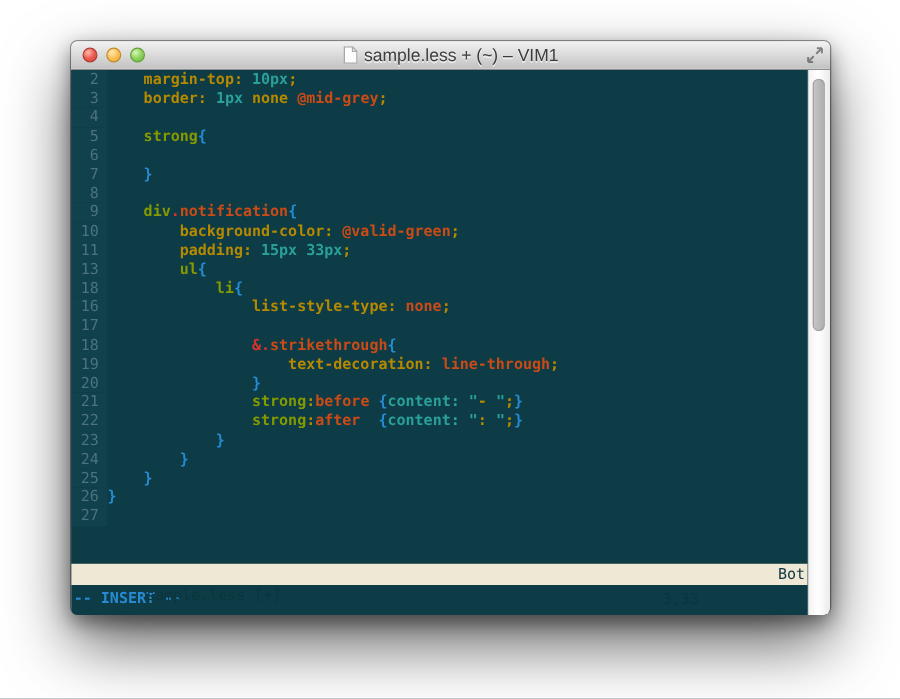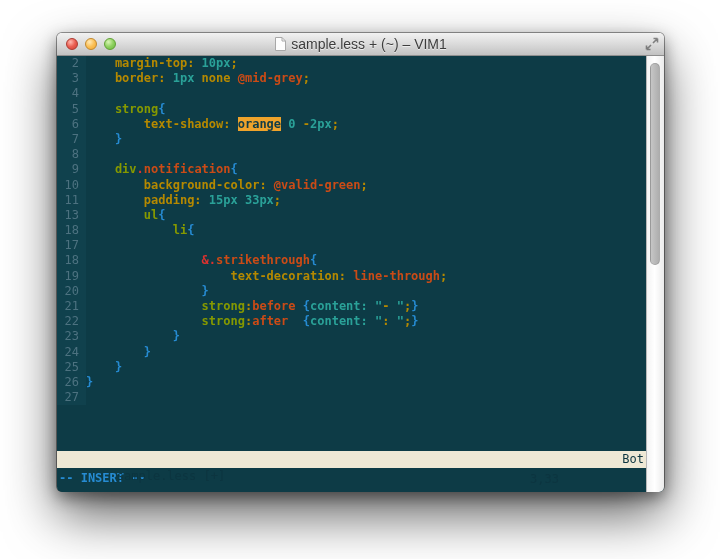--- a/index.html
+++ b/index.html
@@ -96,28 +96,29 @@
     </svg>
   </div>
 
   <div class="main">
     <div class="vim">
       <div class="code">
           <div class="line"><span class="num">2</span><span class="src"><span class="tk-y">    margin-top:</span><span class="tk-c"> 10px</span><span class="tk-y">;</span></span></div>
           <div class="line"><span class="num">3</span><span class="src"><span class="tk-y">    border:</span><span class="tk-c"> 1px</span><span class="tk-y"> none </span><span class="tk-o">@mid-grey</span><span class="tk-y">;</span></span></div>
           <div class="line"><span class="num">4</span><span class="src"></span></div>
           <div class="line"><span class="num">5</span><span class="src"><span class="tk-g">    strong</span><span class="tk-b">{</span></span></div>
-          <div class="line"><span class="num">6</span><span class="src"><span class="tk-y">        text-shadow: </span><span class="tk-hl">orange</span><span class="tk-c"> 0</span><span class="tk-y"> -</span><span class="tk-c">2px</span><span class="tk-y">;</span></span></div>
+          <div class="line"><span class="num">6</span></div>
           <div class="line"><span class="num">7</span><span class="src"><span class="tk-b">    }</span></span></div>
           <div class="line"><span class="num">8</span><span class="src"></span></div>
           <div class="line"><span class="num">9</span><span class="src"><span class="tk-g">    div</span><span class="tk-r">.</span><span class="tk-o">notification</span><span class="tk-b">{</span></span></div>
           <div class="line"><span class="num">10</span><span class="src"><span class="tk-y">        background-color:</span><span class="tk-o"> @valid-green</span><span class="tk-y">;</span></span></div>
           <div class="line"><span class="num">11</span><span class="src"><span class="tk-y">        padding:</span><span class="tk-c"> 15px 33px</span><span class="tk-y">;</span></span></div>
           <div class="line"><span class="num">13</span><span class="src"><span class="tk-g">        ul</span><span class="tk-b">{</span></span></div>
           <div class="line"><span class="num">18</span><span class="src"><span class="tk-g">            li</span><span class="tk-b">{</span></span></div>
+          <div class="line"><span class="num">16</span><span class="src"><span class="tk-y">                list-style-type:</span><span class="tk-o"> none</span><span class="tk-y">;</span></span></div>
           <div class="line"><span class="num">17</span><span class="src"></span></div>
           <div class="line"><span class="num">18</span><span class="src"><span class="tk-r">                &amp;.</span><span class="tk-o">strikethrough</span><span class="tk-b">{</span></span></div>
           <div class="line"><span class="num">19</span><span class="src"><span class="tk-y">                    text-decoration:</span><span class="tk-o"> line-through</span><span class="tk-y">;</span></span></div>
           <div class="line"><span class="num">20</span><span class="src"><span class="tk-b">                }</span></span></div>
           <div class="line"><span class="num">21</span><span class="src"><span class="tk-g">                strong</span><span class="tk-y">:</span><span class="tk-o">before</span><span class="tk-b"> {</span><span class="tk-c">content:</span><span class="tk-c"> "</span><span class="tk-y">- </span><span class="tk-c">"</span><span class="tk-y">;</span><span class="tk-b">}</span></span></div>
           <div class="line"><span class="num">22</span><span class="src"><span class="tk-g">                strong</span><span class="tk-y">:</span><span class="tk-o">after</span><span class="tk-b">  {</span><span class="tk-c">content:</span><span class="tk-c"> "</span><span class="tk-y">: </span><span class="tk-c">"</span><span class="tk-y">;</span><span class="tk-b">}</span></span></div>
           <div class="line"><span class="num">23</span><span class="src"><span class="tk-b">            }</span></span></div>
           <div class="line"><span class="num">24</span><span class="src"><span class="tk-b">        }</span></span></div>
           <div class="line"><span class="num">25</span><span class="src"><span class="tk-b">    }</span></span></div>
           <div class="line"><span class="num">26</span><span class="src"><span class="tk-b">}</span></span></div>

